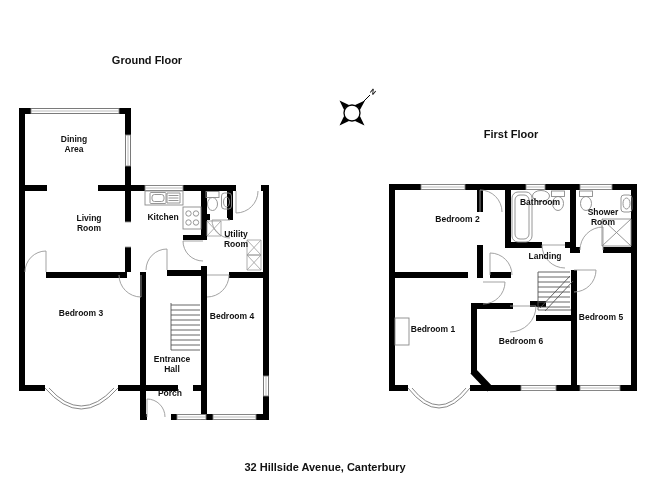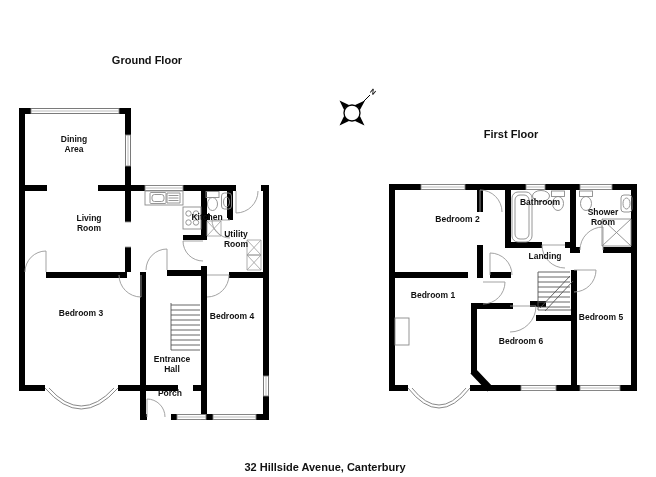--- a/index.html
+++ b/index.html
@@ -169,34 +169,34 @@
     </g>
   </svg>
 
   <div class="lbl title" style="left:147px;top:60px;">Ground Floor</div>
   <div class="lbl title" style="left:511px;top:134px;">First Floor</div>
 
   <div class="lbl" style="left:74px;top:144px;">Dining
 Area</div>
   <div class="lbl" style="left:75px;top:223px;margin-left:14px;">Living
 Room</div>
-  <div class="lbl" style="left:163px;top:218px;margin-left:44px;">Kitchen</div>
+  <div class="lbl" style="left:163px;top:218px;">Kitchen</div>
   <div class="lbl" style="left:236px;top:239px;">Utility
 Room</div>
   <div class="lbl" style="left:81px;top:314px;">Bedroom 3</div>
   <div class="lbl" style="left:232px;top:317px;">Bedroom 4</div>
   <div class="lbl" style="left:172px;top:364px;">Entrance
 Hall</div>
   <div class="lbl" style="left:170px;top:394px;">Porch</div>
 
   <div class="lbl" style="left:451px;top:220px;padding-left:13px;">Bedroom 2</div>
   <div class="lbl" style="left:540px;top:203px;">Bathroom</div>
   <div class="lbl" style="left:603px;top:217px;">Shower
 Room</div>
   <div class="lbl" style="left:545px;top:257px;">Landing</div>
-  <div class="lbl" style="left:433px;top:296px;">Bedroom 1</div>
+  <div class="lbl" style="left:433px;top:330px;">Bedroom 1</div>
   <div class="lbl" style="left:521px;top:342px;">Bedroom 6</div>
   <div class="lbl" style="left:601px;top:318px;">Bedroom 5</div>
 
   <div class="lbl compass-n" style="left:373px;top:92px;">N</div>
 
   <div class="lbl address" style="left:325px;top:467px;text-align:right;">32 Hillside Avenue, Canterbury</div>
 </div>
 
 </body></html>

